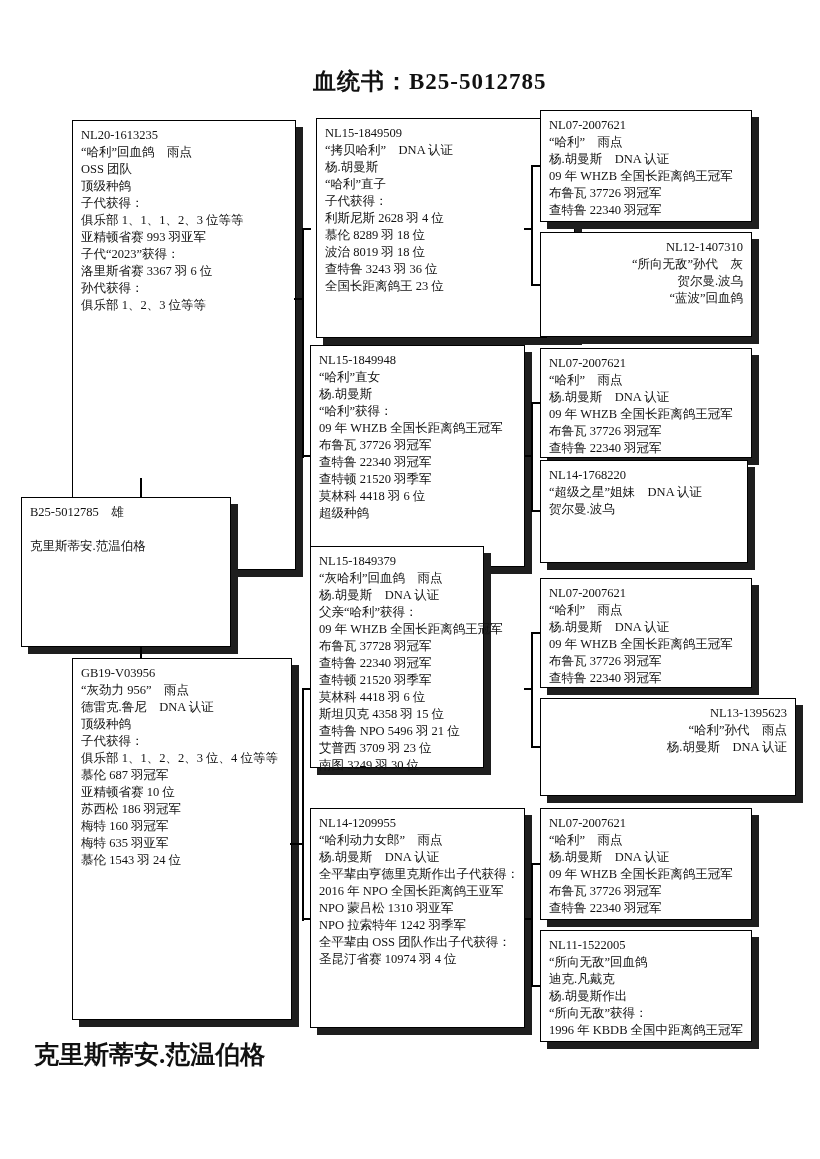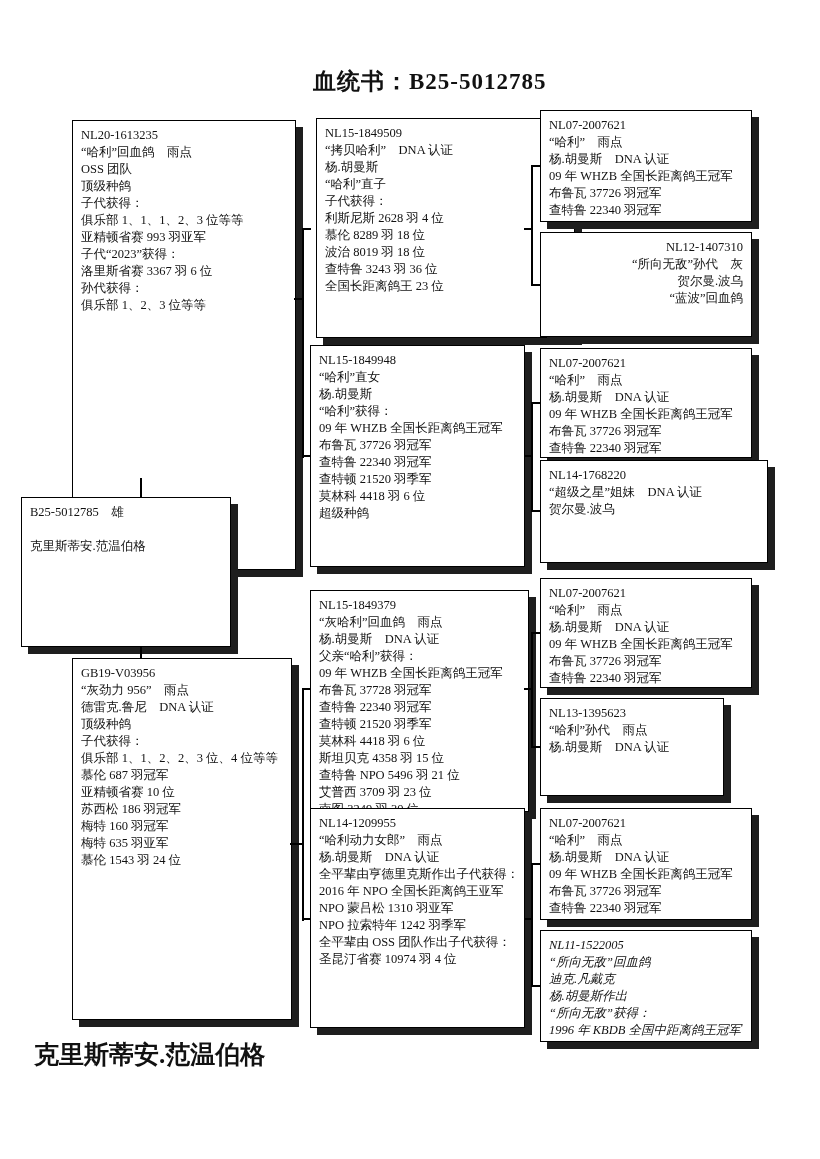--- a/index.html
+++ b/index.html
@@ -98,21 +98,21 @@
       <div class="line">杨.胡曼斯</div>
       <div class="line">“哈利”获得：</div>
       <div class="line">09 年 WHZB 全国长距离鸽王冠军</div>
       <div class="line">布鲁瓦 37726 羽冠军</div>
       <div class="line">查特鲁 22340 羽冠军</div>
       <div class="line">查特顿 21520 羽季军</div>
       <div class="line">莫林科 4418 羽 6 位</div>
       <div class="line">超级种鸽</div>
     </div>
 
-  <div class="box" style="left:310px;top:590px;width:219px;height:222px;">
+  <div class="box" style="left:310px;top:546px;width:174px;height:222px;">
       <div class="line">NL15-1849379</div>
       <div class="line">“灰哈利”回血鸽　雨点</div>
       <div class="line">杨.胡曼斯　DNA 认证</div>
       <div class="line">父亲“哈利”获得：</div>
       <div class="line">09 年 WHZB 全国长距离鸽王冠军</div>
       <div class="line">布鲁瓦 37728 羽冠军</div>
       <div class="line">查特鲁 22340 羽冠军</div>
       <div class="line">查特顿 21520 羽季军</div>
       <div class="line">莫林科 4418 羽 6 位</div>
       <div class="line">斯坦贝克 4358 羽 15 位</div>
@@ -151,51 +151,51 @@
 
   <div class="box" style="left:540px;top:348px;width:212px;height:110px;">
       <div class="line">NL07-2007621</div>
       <div class="line">“哈利”　雨点</div>
       <div class="line">杨.胡曼斯　DNA 认证</div>
       <div class="line">09 年 WHZB 全国长距离鸽王冠军</div>
       <div class="line">布鲁瓦 37726 羽冠军</div>
       <div class="line">查特鲁 22340 羽冠军</div>
     </div>
 
-  <div class="box" style="left:540px;top:460px;width:228px;height:103px;">
+  <div class="box" style="left:540px;top:460px;width:208px;height:103px;">
       <div class="line">NL14-1768220</div>
       <div class="line">“超级之星”姐妹　DNA 认证</div>
       <div class="line">贺尔曼.波乌</div>
     </div>
 
   <div class="box" style="left:540px;top:578px;width:212px;height:110px;">
       <div class="line">NL07-2007621</div>
       <div class="line">“哈利”　雨点</div>
       <div class="line">杨.胡曼斯　DNA 认证</div>
       <div class="line">09 年 WHZB 全国长距离鸽王冠军</div>
       <div class="line">布鲁瓦 37726 羽冠军</div>
       <div class="line">查特鲁 22340 羽冠军</div>
     </div>
 
-  <div class="box" style="left:540px;top:698px;width:184px;height:98px;">
+  <div class="box" style="left:540px;top:698px;width:256px;height:98px;text-align:right;">
       <div class="line">NL13-1395623</div>
       <div class="line">“哈利”孙代　雨点</div>
       <div class="line">杨.胡曼斯　DNA 认证</div>
     </div>
 
   <div class="box" style="left:540px;top:808px;width:212px;height:112px;">
       <div class="line">NL07-2007621</div>
       <div class="line">“哈利”　雨点</div>
       <div class="line">杨.胡曼斯　DNA 认证</div>
       <div class="line">09 年 WHZB 全国长距离鸽王冠军</div>
       <div class="line">布鲁瓦 37726 羽冠军</div>
       <div class="line">查特鲁 22340 羽冠军</div>
     </div>
 
-  <div class="box" style="left:540px;top:930px;width:212px;height:112px;font-style:italic;">
+  <div class="box" style="left:540px;top:930px;width:212px;height:112px;">
       <div class="line">NL11-1522005</div>
       <div class="line">“所向无敌”回血鸽</div>
       <div class="line">迪克.凡戴克</div>
       <div class="line">杨.胡曼斯作出</div>
       <div class="line">“所向无敌”获得：</div>
       <div class="line">1996 年 KBDB 全国中距离鸽王冠军</div>
     </div>
 
   <div class="conn" style="left:140px;top:478px;width:2px;height:20px;"></div>
   <div class="conn" style="left:140px;top:646px;width:2px;height:13px;"></div>

